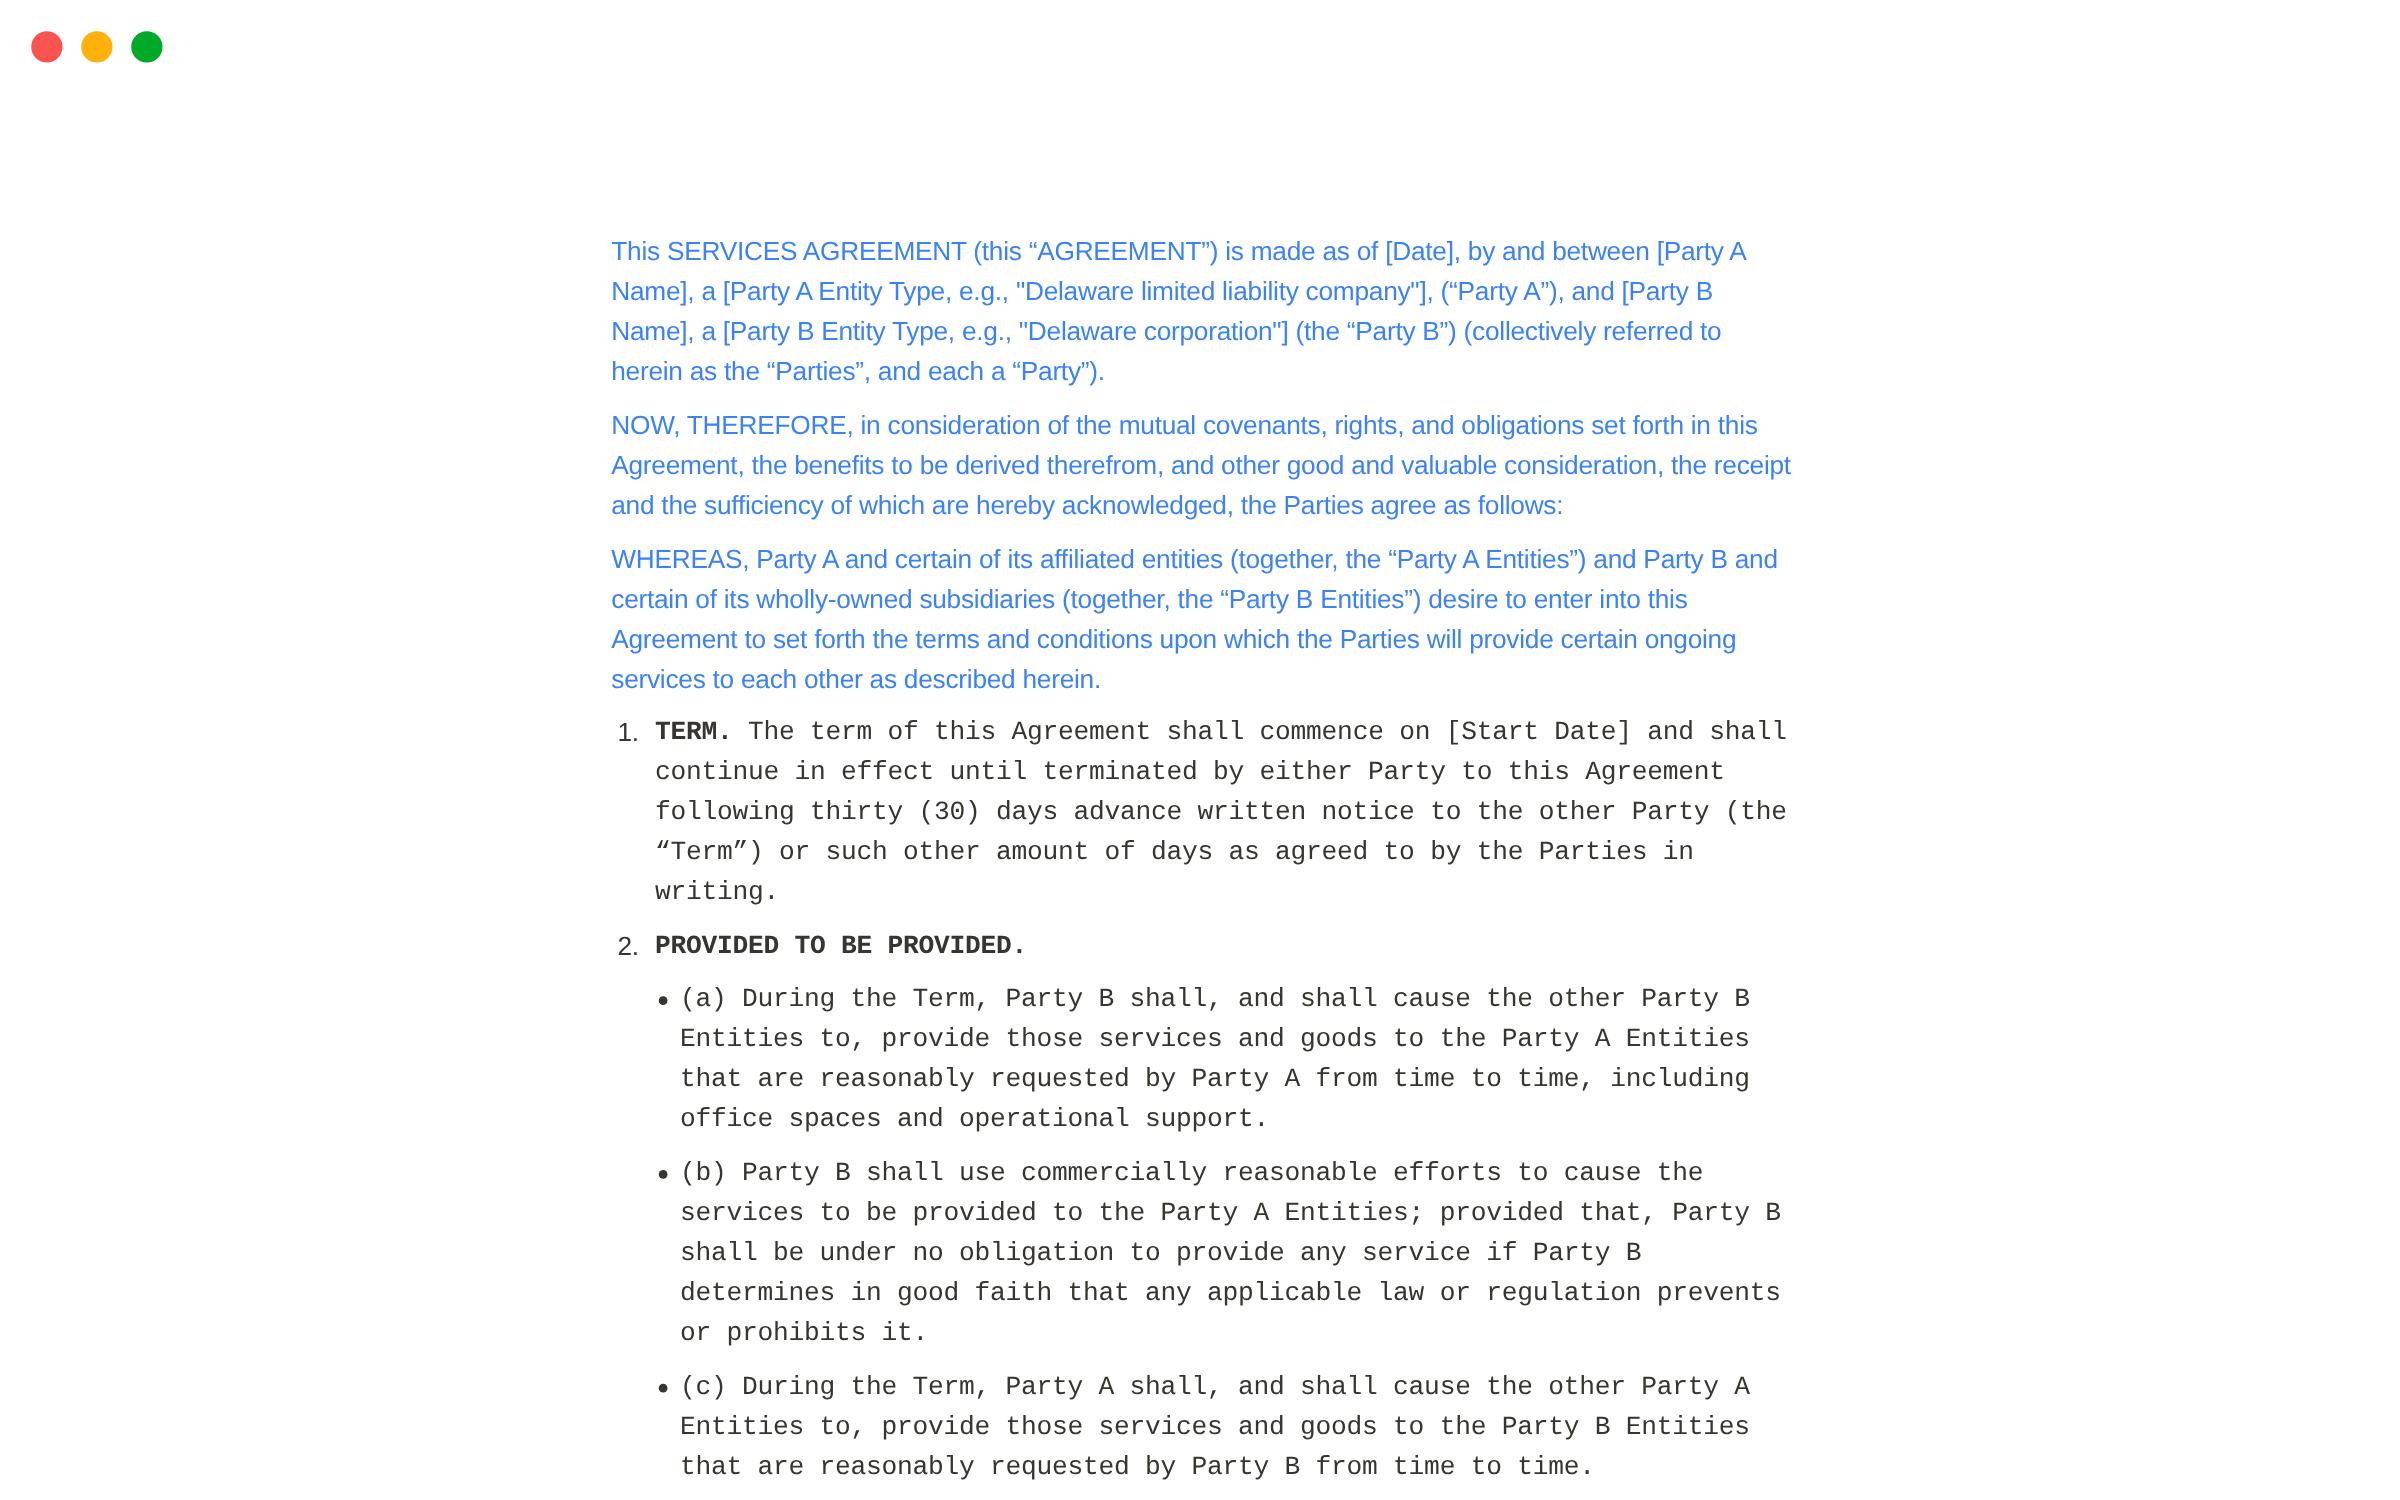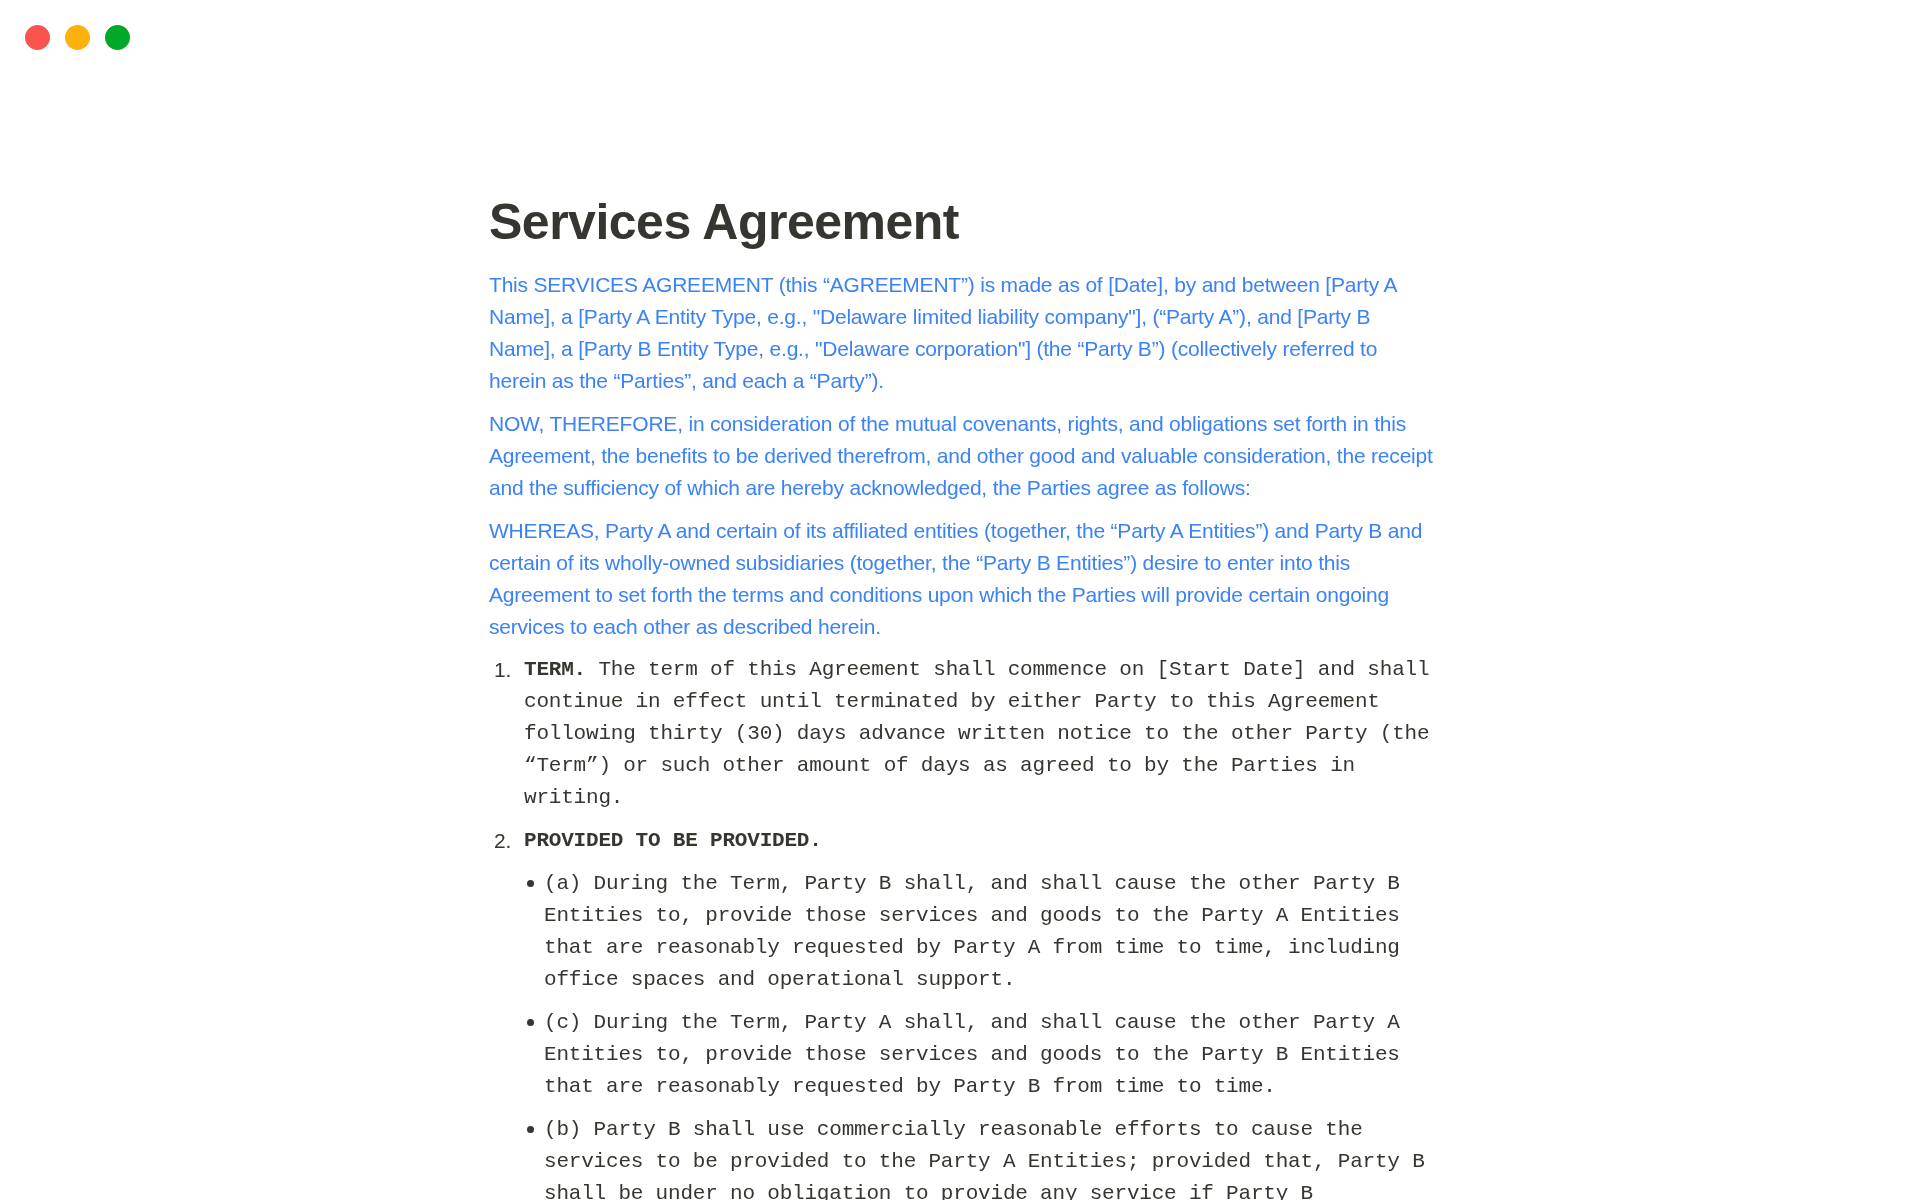--- a/index.html
+++ b/index.html
@@ -90,21 +90,20 @@
 <div class="window">
 
   <div class="window-controls">
     <div class="traffic-light" style="background-color: rgb(251, 83, 78);"></div>
     <div class="traffic-light" style="background-color: rgb(254, 176, 12);"></div>
     <div class="traffic-light" style="background-color: rgb(0, 170, 40);"></div>
   </div>
 
   <div class="content">
 
-    <h1 class="doc-title">Services Agreement</h1>
 
     <p class="para">This SERVICES AGREEMENT (this “AGREEMENT”) is made as of [Date], by and between [Party A Name], a [Party A Entity Type, e.g., "Delaware limited liability company"], (“Party A”), and [Party B Name], a [Party B Entity Type, e.g., "Delaware corporation"] (the “Party B”) (collectively referred to herein as the “Parties”, and each a “Party”).</p>
 
     <p class="para">NOW, THEREFORE, in consideration of the mutual covenants, rights, and obligations set forth in this Agreement, the benefits to be derived therefrom, and other good and valuable consideration, the receipt and the sufficiency of which are hereby acknowledged, the Parties agree as follows:</p>
 
     <p class="para">WHEREAS, Party A and certain of its affiliated entities (together, the “Party A Entities”) and Party B and certain of its wholly-owned subsidiaries (together, the “Party B Entities”) desire to enter into this Agreement to set forth the terms and conditions upon which the Parties will provide certain ongoing services to each other as described herein.</p>
 
     <div class="num-item">
       <span class="num-marker">1.</span>
       <span class="num-body">
@@ -125,24 +124,24 @@
       <span class="bullet-marker">
           <span class="bullet-dot"></span>
         </span>
       <span class="bullet-body">(a) During the Term, Party B shall, and shall cause the other Party B Entities to, provide those services and goods to the Party A Entities that are reasonably requested by Party A from time to time, including office spaces and operational support.</span>
     </div>
 
     <div class="bullet-item">
       <span class="bullet-marker">
           <span class="bullet-dot"></span>
         </span>
-      <span class="bullet-body">(c) During the Term, Party A shall, and shall cause the other Party A Entities to, provide those services and goods to the Party B Entities that are reasonably requested by Party B from time to time.</span>
+      <span class="bullet-body">(b) Party B shall use commercially reasonable efforts to cause the services to be provided to the Party A Entities; provided that, Party B shall be under no obligation to provide any service if Party B determines in good faith that any applicable law or regulation prevents or prohibits it.</span>
     </div>
 
     <div class="bullet-item">
       <span class="bullet-marker">
           <span class="bullet-dot"></span>
         </span>
-      <span class="bullet-body">(b) Party B shall use commercially reasonable efforts to cause the services to be provided to the Party A Entities; provided that, Party B shall be under no obligation to provide any service if Party B determines in good faith that any applicable law or regulation prevents or prohibits it.</span>
+      <span class="bullet-body">(c) During the Term, Party A shall, and shall cause the other Party A Entities to, provide those services and goods to the Party B Entities that are reasonably requested by Party B from time to time.</span>
     </div>
 
   </div>
 </div>
 
 </body></html>

